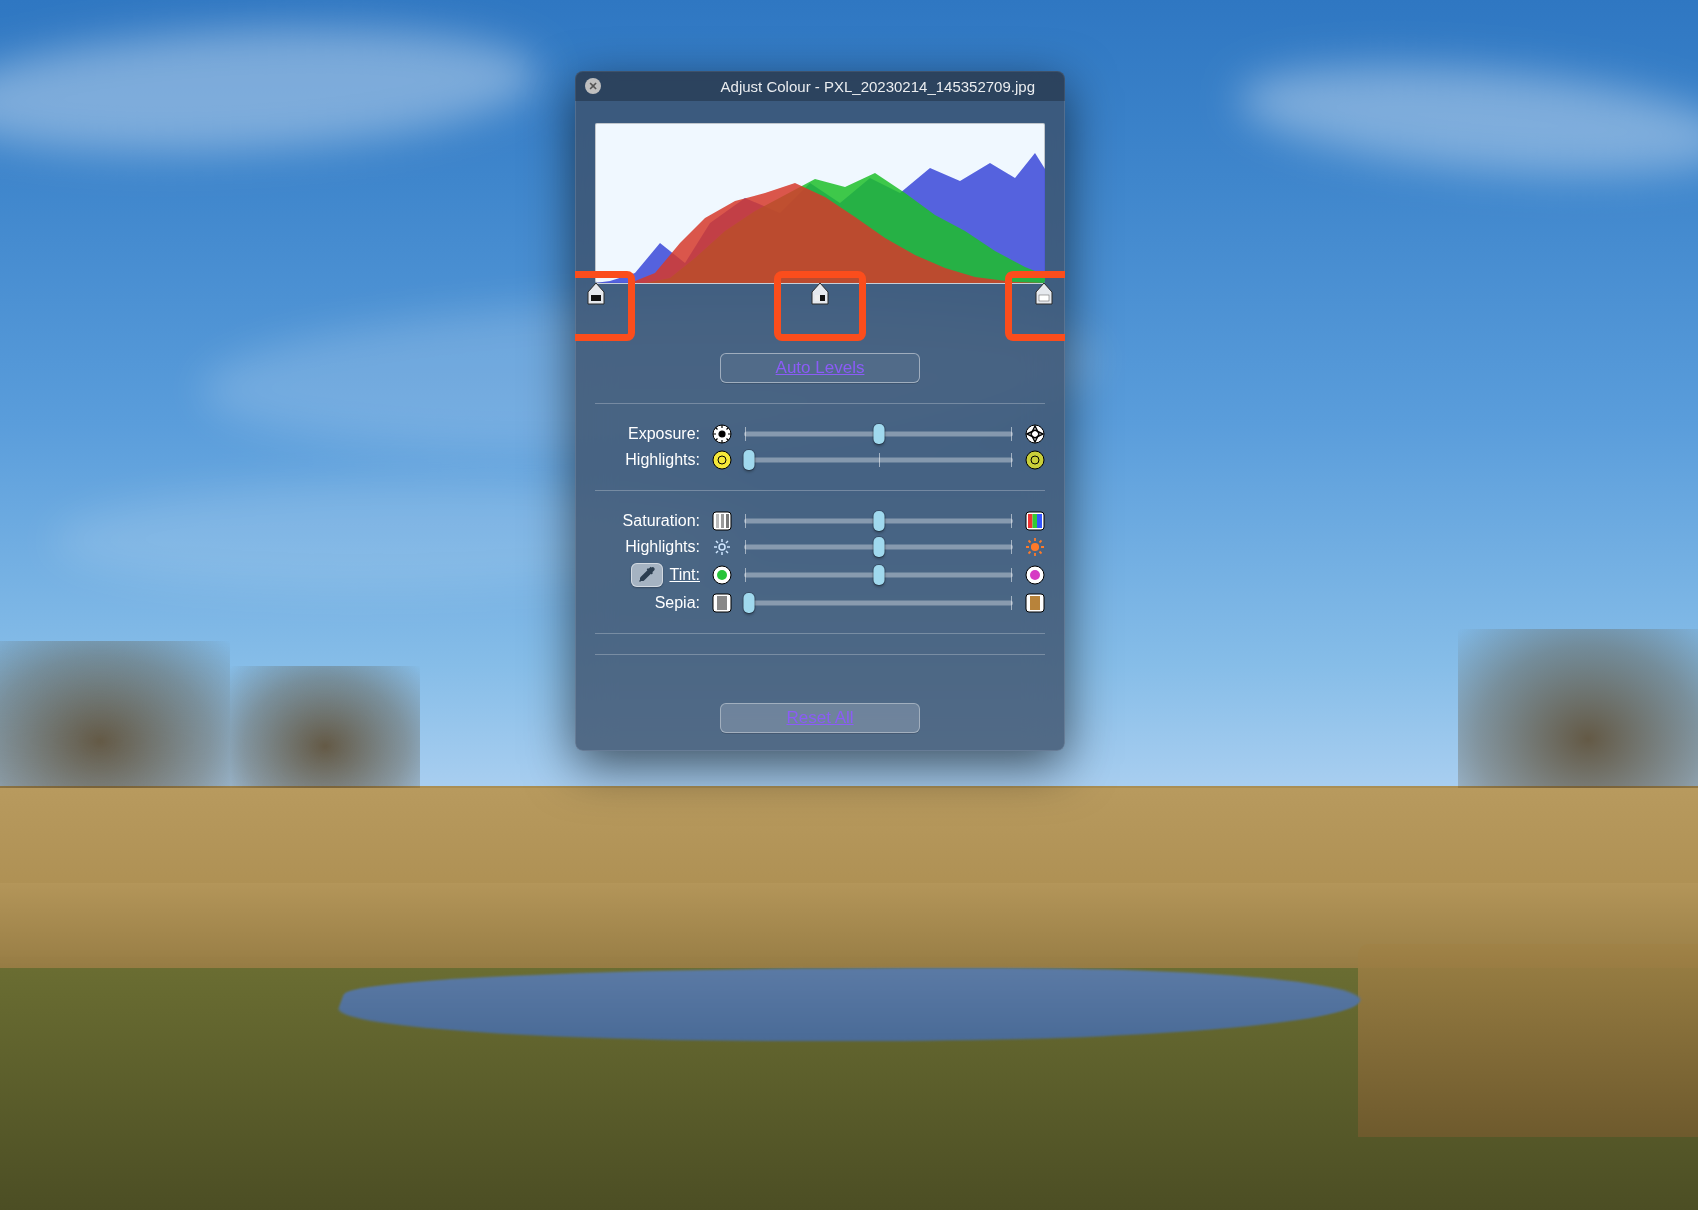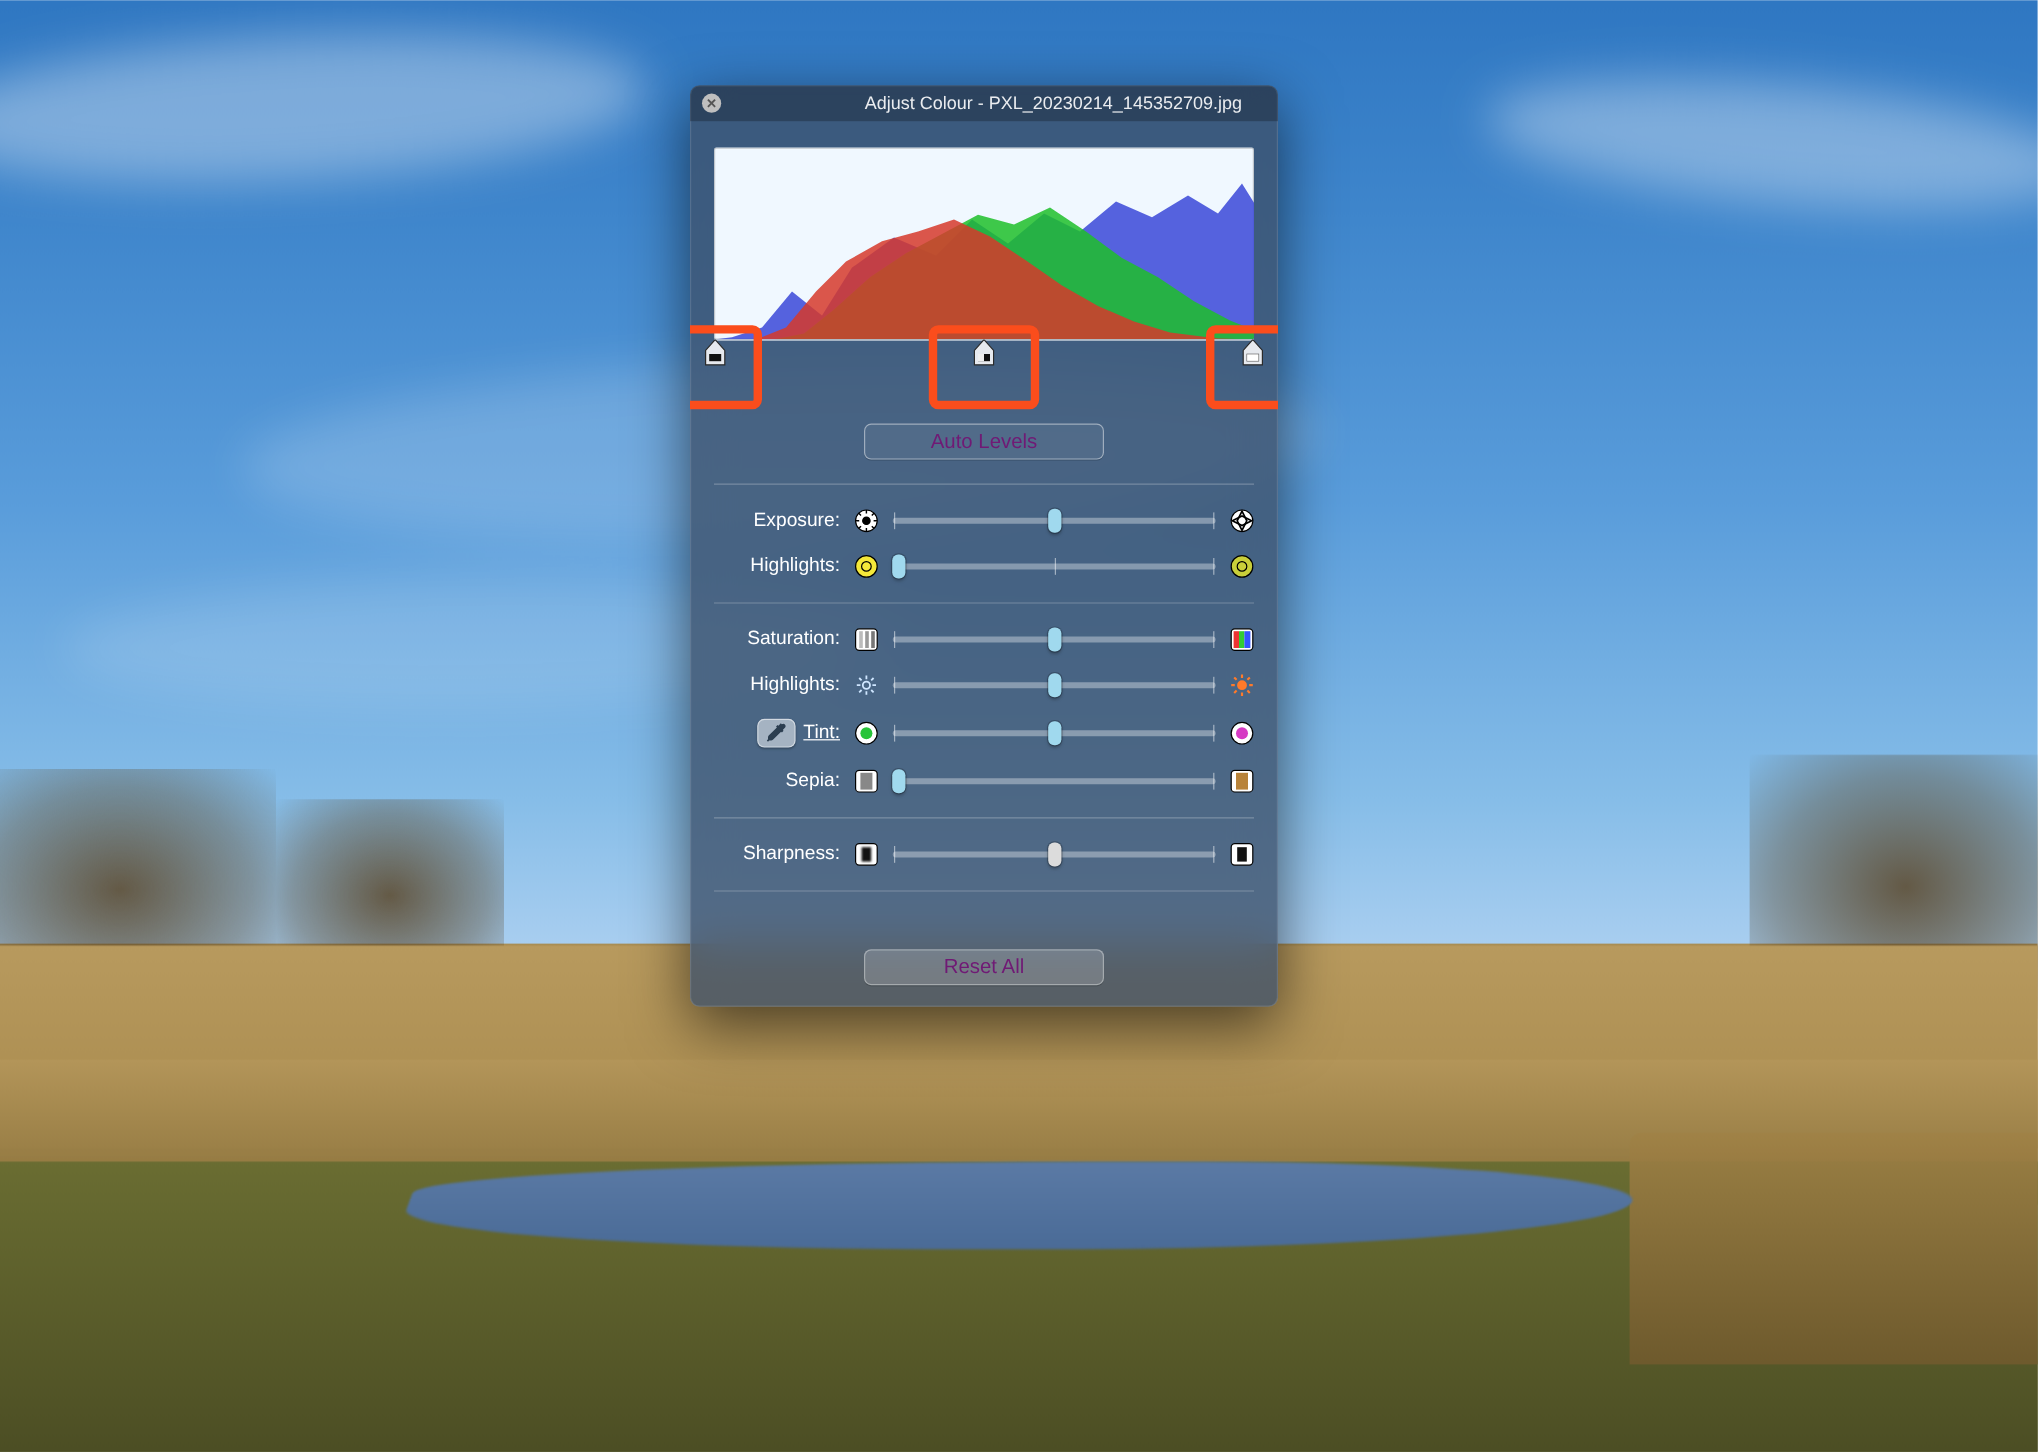--- a/index.html
+++ b/index.html
@@ -134,39 +134,40 @@
 .btn {
   display:block;
   margin: 0 auto;
   padding: 4px 0;
   width: 200px;
   text-align:center;
   font-size:17px;
   border:1px solid rgba(255,255,255,0.45);
   border-radius:6px;
   background: rgba(255,255,255,0.05);
-  color:#701a75;
+  color:#8b5cf6;
   cursor:pointer;
   box-shadow: 0 1px 0 rgba(0,0,0,.15);
+  text-decoration: underline;
 }
 .btn.reset {
   background: rgba(255,255,255,0.18);
   border-color: rgba(255,255,255,0.35);
   margin-top: 48px;
 }
 
 hr.sep {
   border:none; border-top:1px solid rgba(255,255,255,0.25);
   margin: 20px 0;
 }
 
 
 .row {
   display:flex; align-items:center; gap:12px;
-  margin: 18px 0;
+  margin: 6px 0;
   justify-content: space-between;
 }
 .row .lbl {
   width: 105px;
   text-align:right;
   font-size:16px;
   white-space:nowrap;
 }
 .row .ic {
   width:20px; height:20px;
@@ -438,40 +439,18 @@
       <div class="ic ic-right">
         <svg width="20" height="20" viewBox="0 0 20 20">
             <rect x="1" y="1" width="18" height="18" rx="3" fill="#fff" stroke="#000"></rect>
             <rect x="5" y="3" width="10" height="14" fill="#b8833a"></rect>
           </svg>
       </div>
     </div>
 
     <hr class="sep">
 
-    <div class="row">
-      <div class="lbl">Sharpness:</div>
-      <div class="ic">
-        <svg width="20" height="20" viewBox="0 0 20 20">
-            <rect x="1" y="1" width="18" height="18" rx="3" fill="#fff" stroke="#000"></rect>
-            <rect x="6" y="4" width="8" height="12" fill="#111" filter="blur(0.8px)"></rect>
-          </svg>
-      </div>
-      <div class="slider">
-        <div class="track"></div>
-          <div class="tick l"></div>
-          <div class="tick m"></div>
-          <div class="tick r"></div>
-        <div class="thumb grey" style="left:50%"></div>
-      </div>
-      <div class="ic ic-right">
-        <svg width="20" height="20" viewBox="0 0 20 20">
-            <rect x="1" y="1" width="18" height="18" rx="3" fill="#fff" stroke="#000"></rect>
-            <rect x="6" y="4" width="8" height="12" fill="#111"></rect>
-          </svg>
-      </div>
-    </div>
 
     <hr class="sep">
 
     <button class="btn reset">Reset All</button>
   </div>
 </div>
 
 </body></html>

